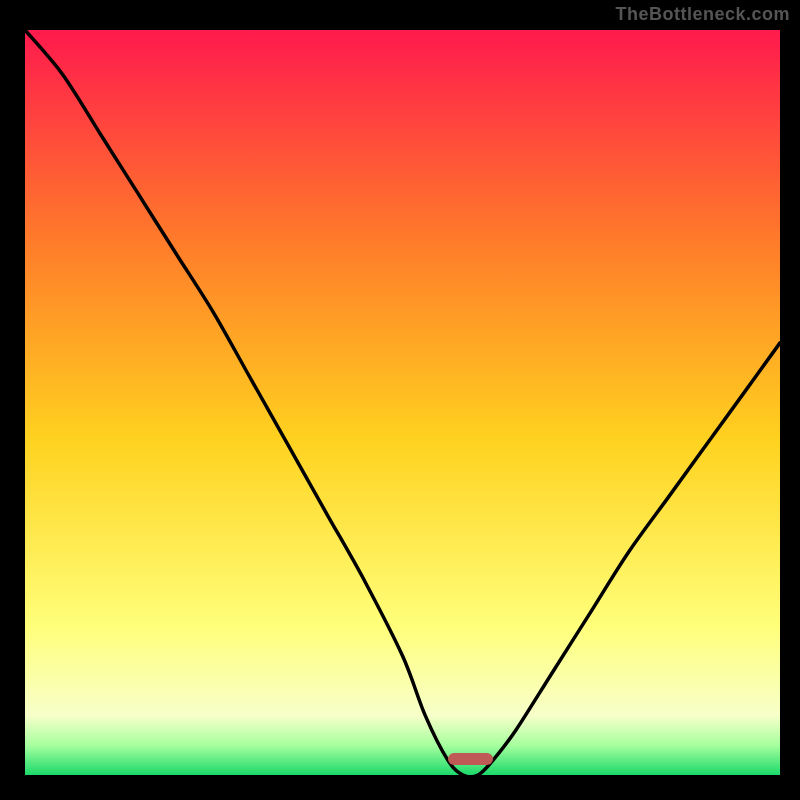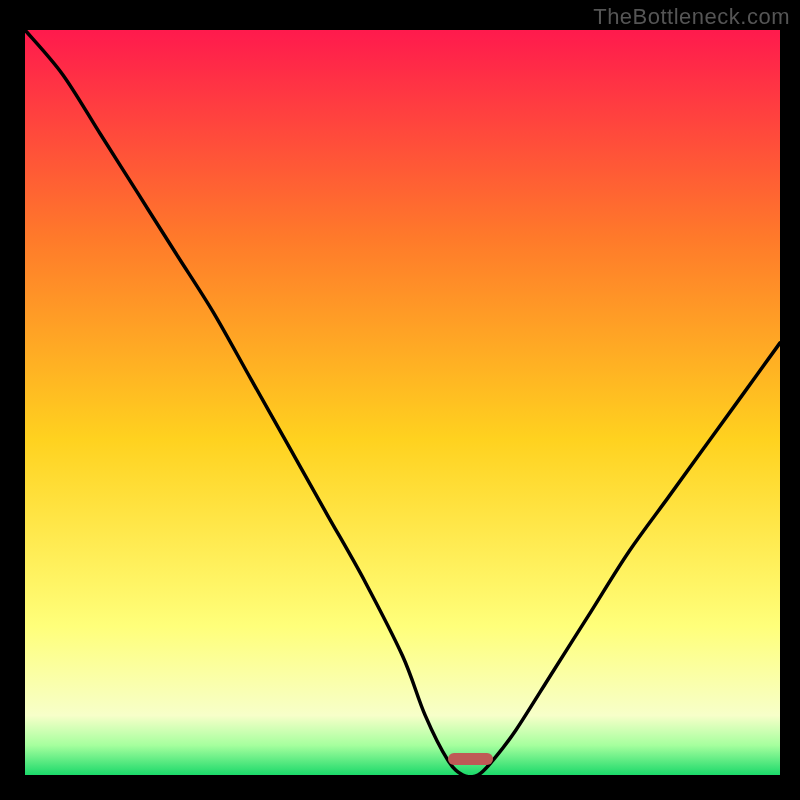--- a/index.html
+++ b/index.html
@@ -14,22 +14,22 @@
     position: relative;
     width: 800px;
     height: 800px;
     background: #000;
   }
   .attribution {
     position: absolute;
     top: 4px;
     right: 10px;
     color: #555;
-    font-size: 22px;
-    font-weight: normal;
+    font-size: 18px;
+    font-weight: bold;
     letter-spacing: 0.5px;
   }
   .plot-area {
     position: absolute;
     left: 25px;
     top: 30px;
     width: 755px;
     height: 745px;
     overflow: hidden;
   }

